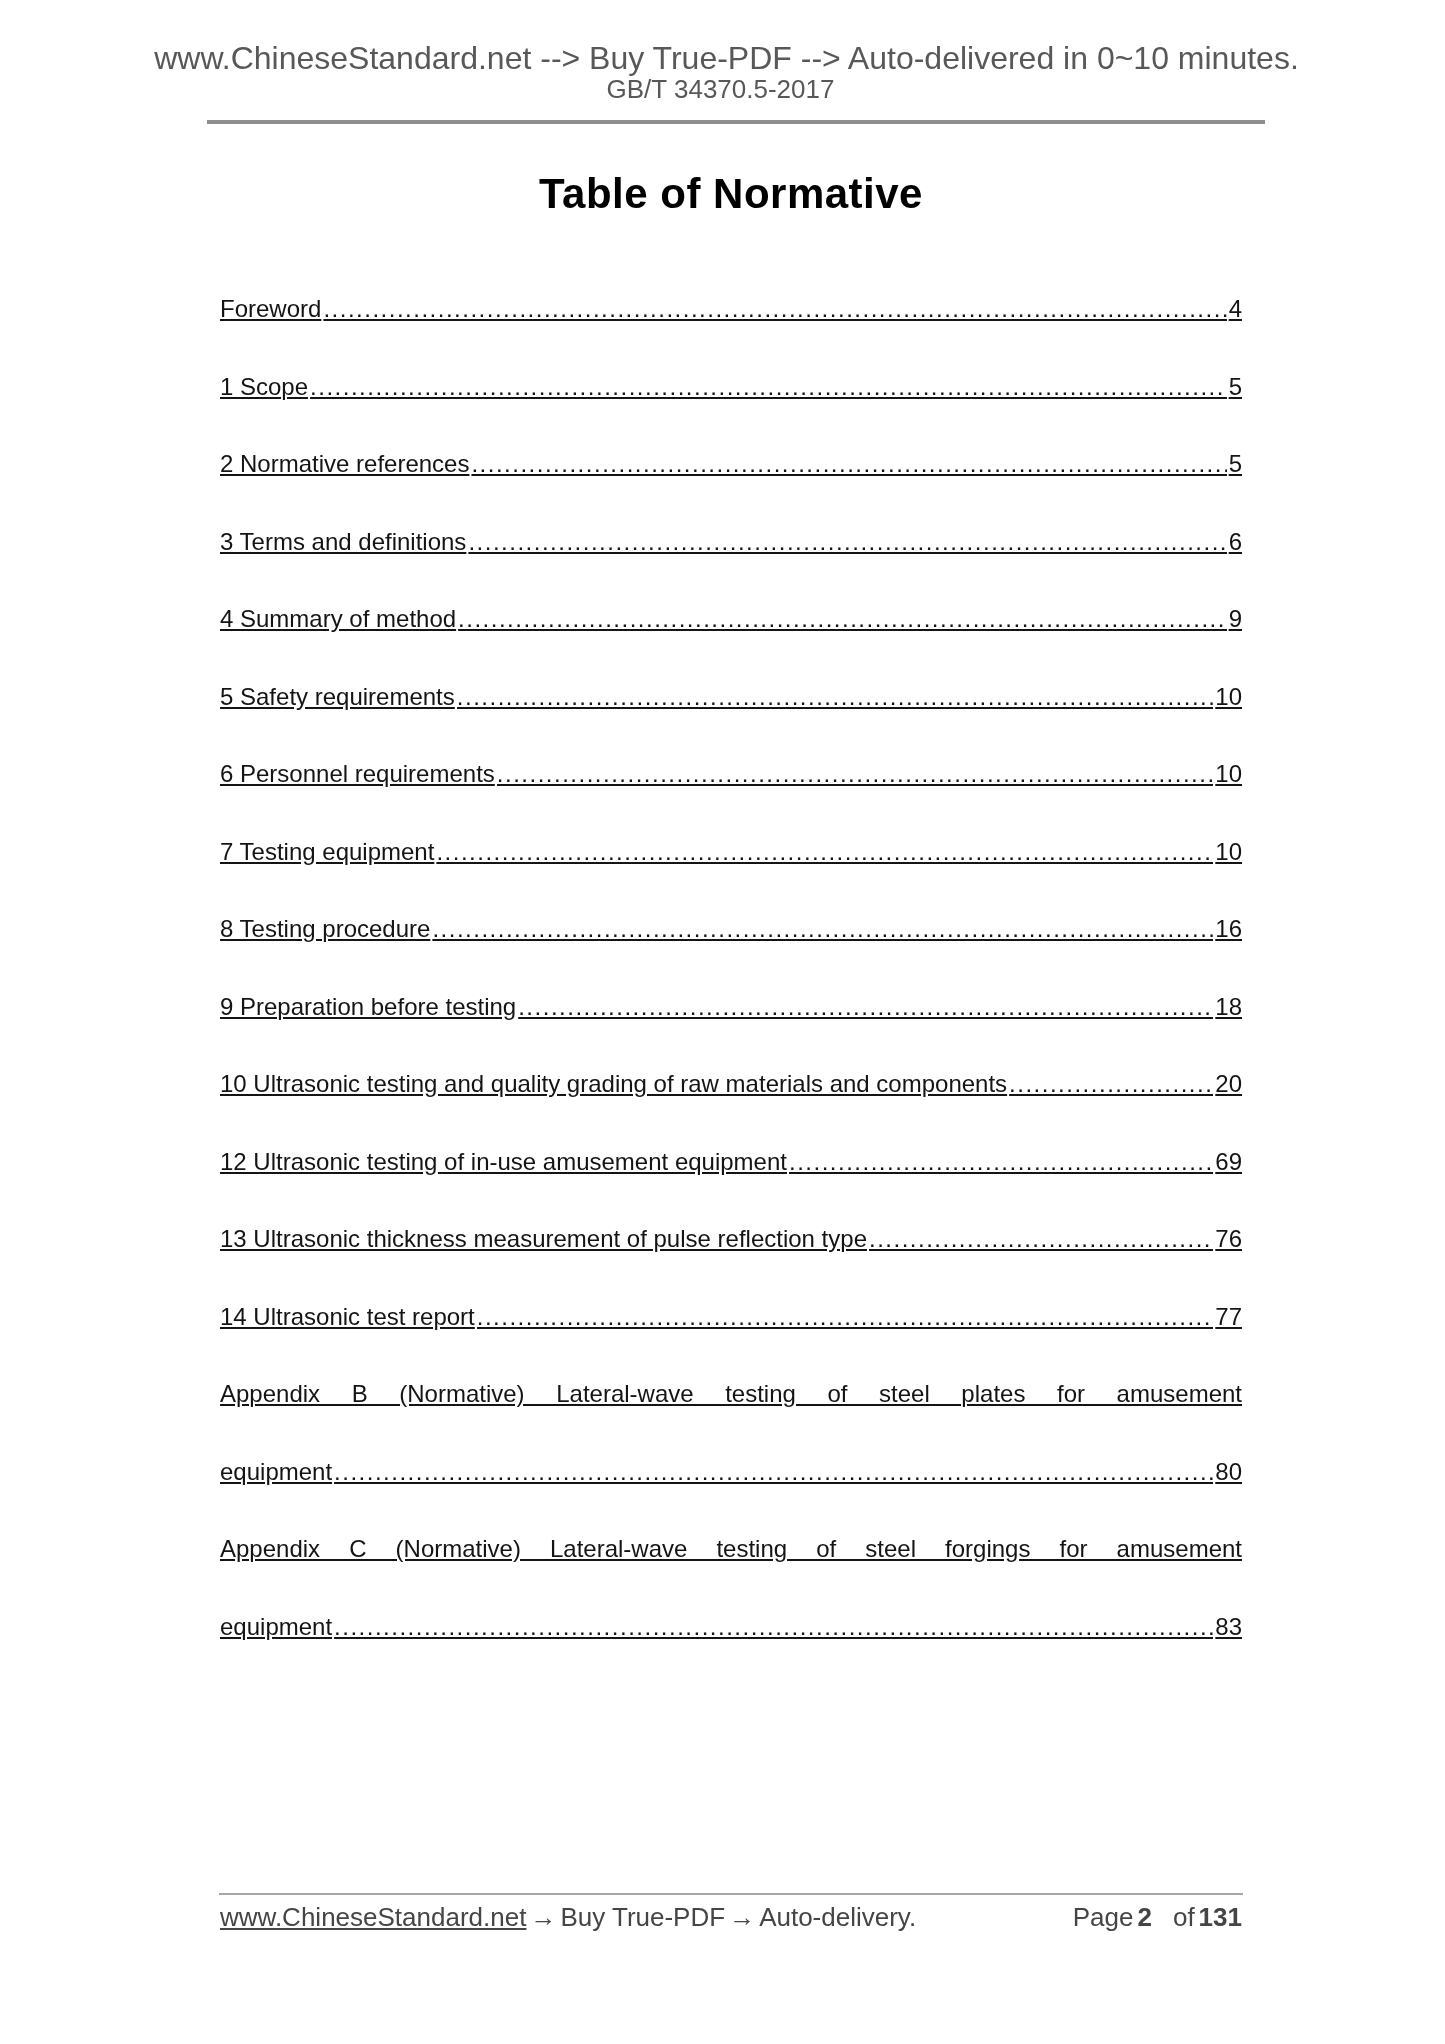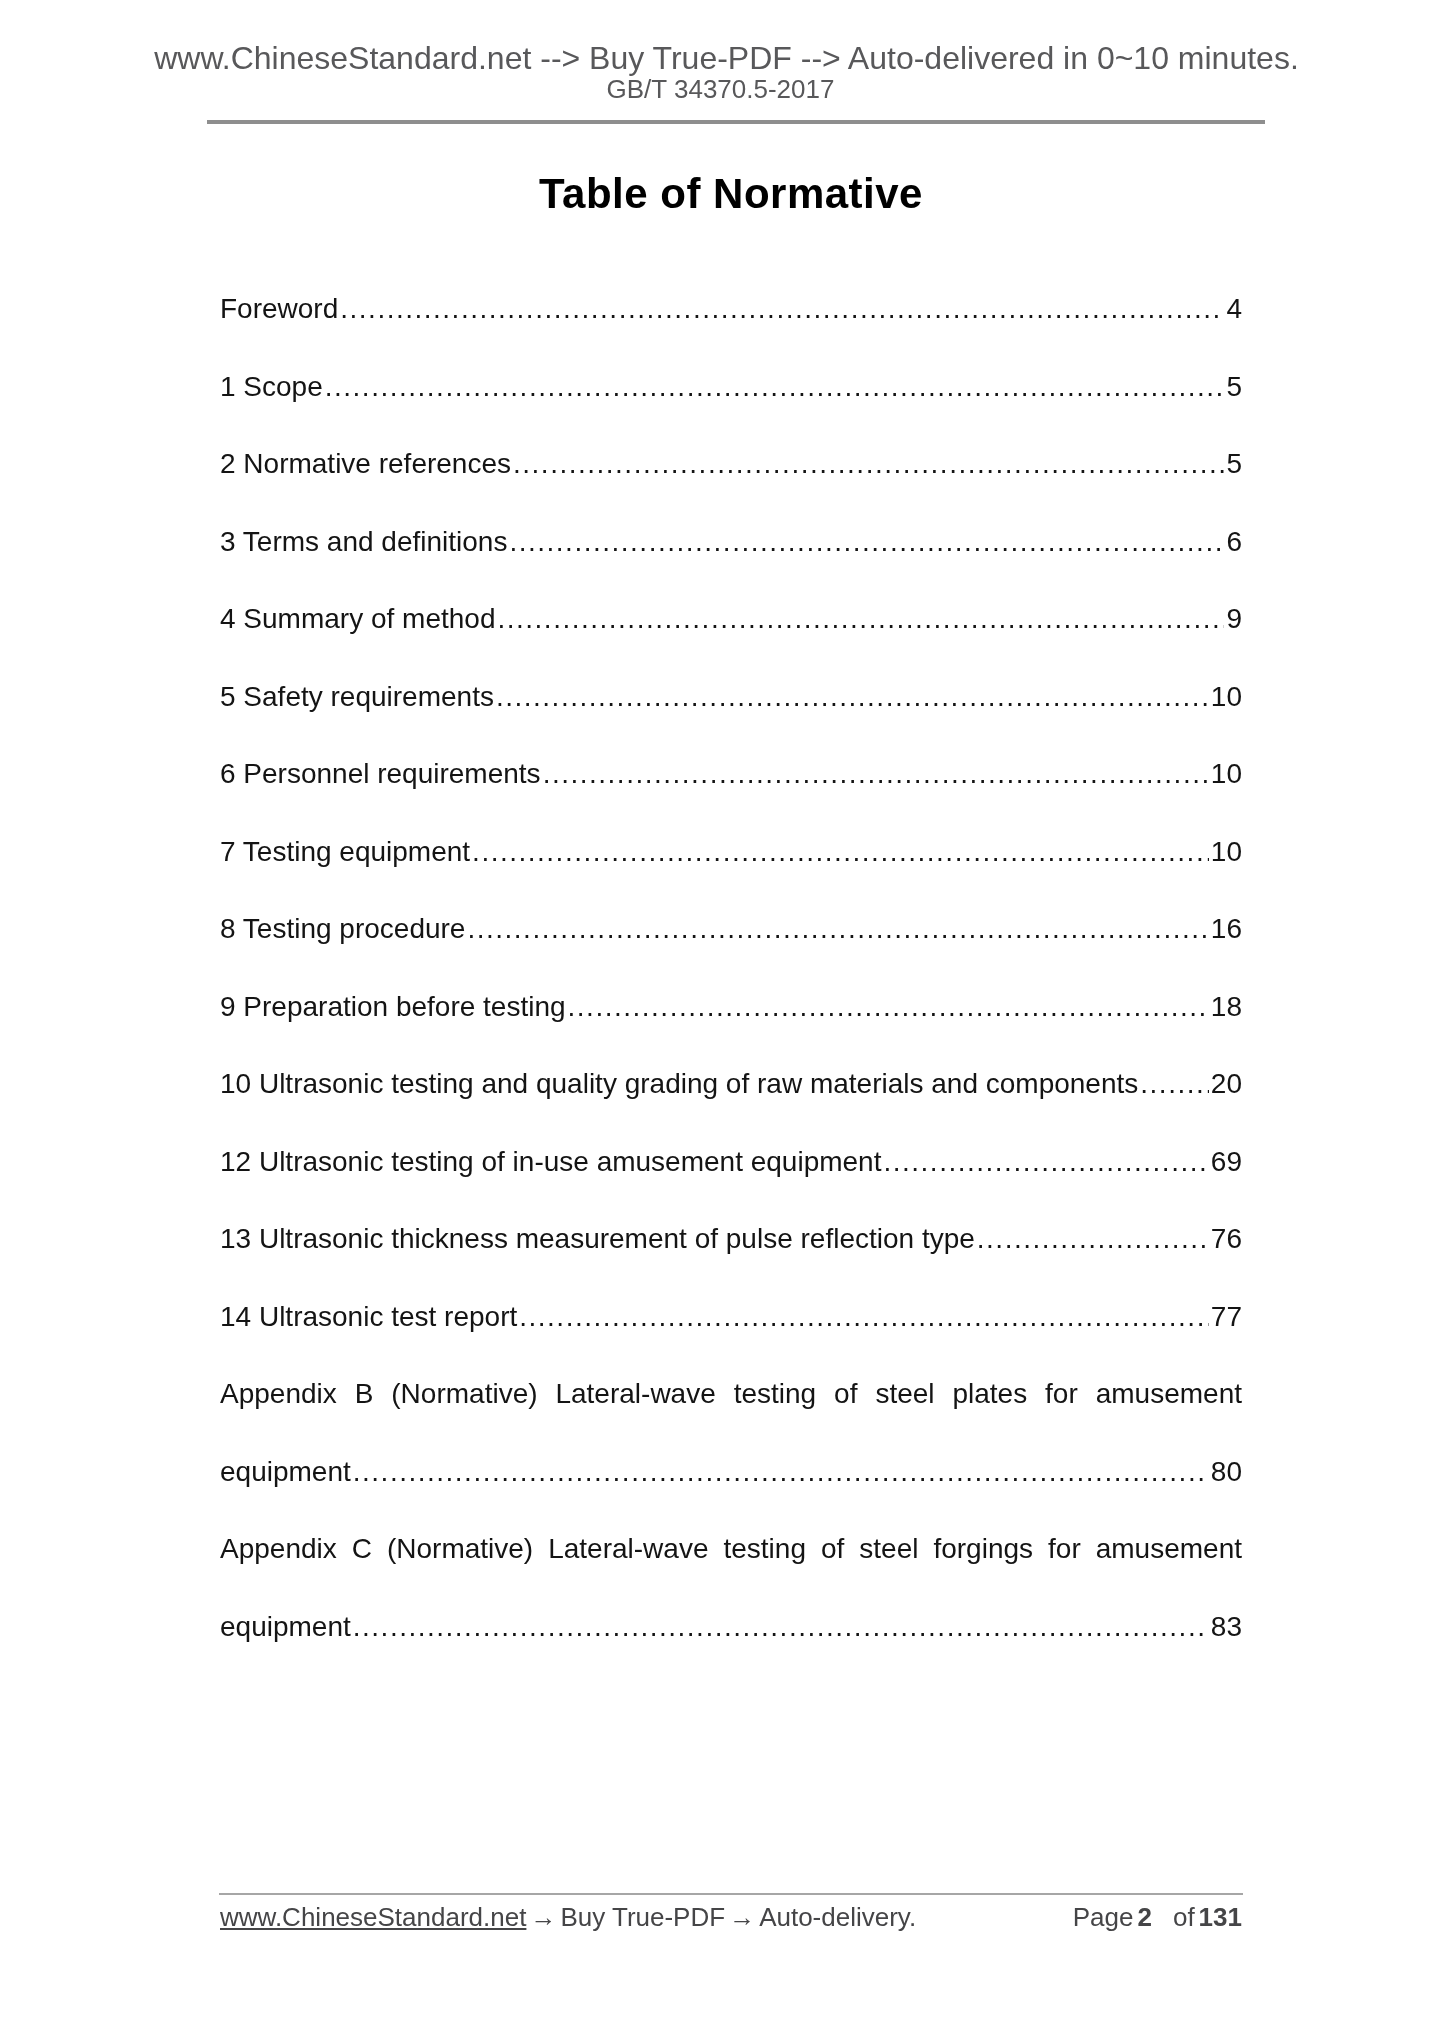--- a/index.html
+++ b/index.html
@@ -31,21 +31,21 @@
     text-align:center;
     font-size:42px; font-weight:bold; color:#000000;
     letter-spacing:0.5px;
   }
   
   .toc {
     position:absolute; top:291px; left:220px; width:1022px;
     color:#141414;
   }
   .toc-line {
-    font-size:28px; line-height:36px; margin-bottom:41.5px;
+    font-size:24px; line-height:36px; margin-bottom:41.5px;text-decoration:underline;
   }
   .toc-row { display:flex; align-items:baseline; }
   .toc-label { white-space:nowrap; flex:0 0 auto; }
   .toc-leader {
     flex:1 1 auto; min-width:0;
     overflow:hidden; white-space:nowrap;
     margin:0 2px;
   }
   .toc-leader::after {
     content:"........................................................................................................................................................................................................";

